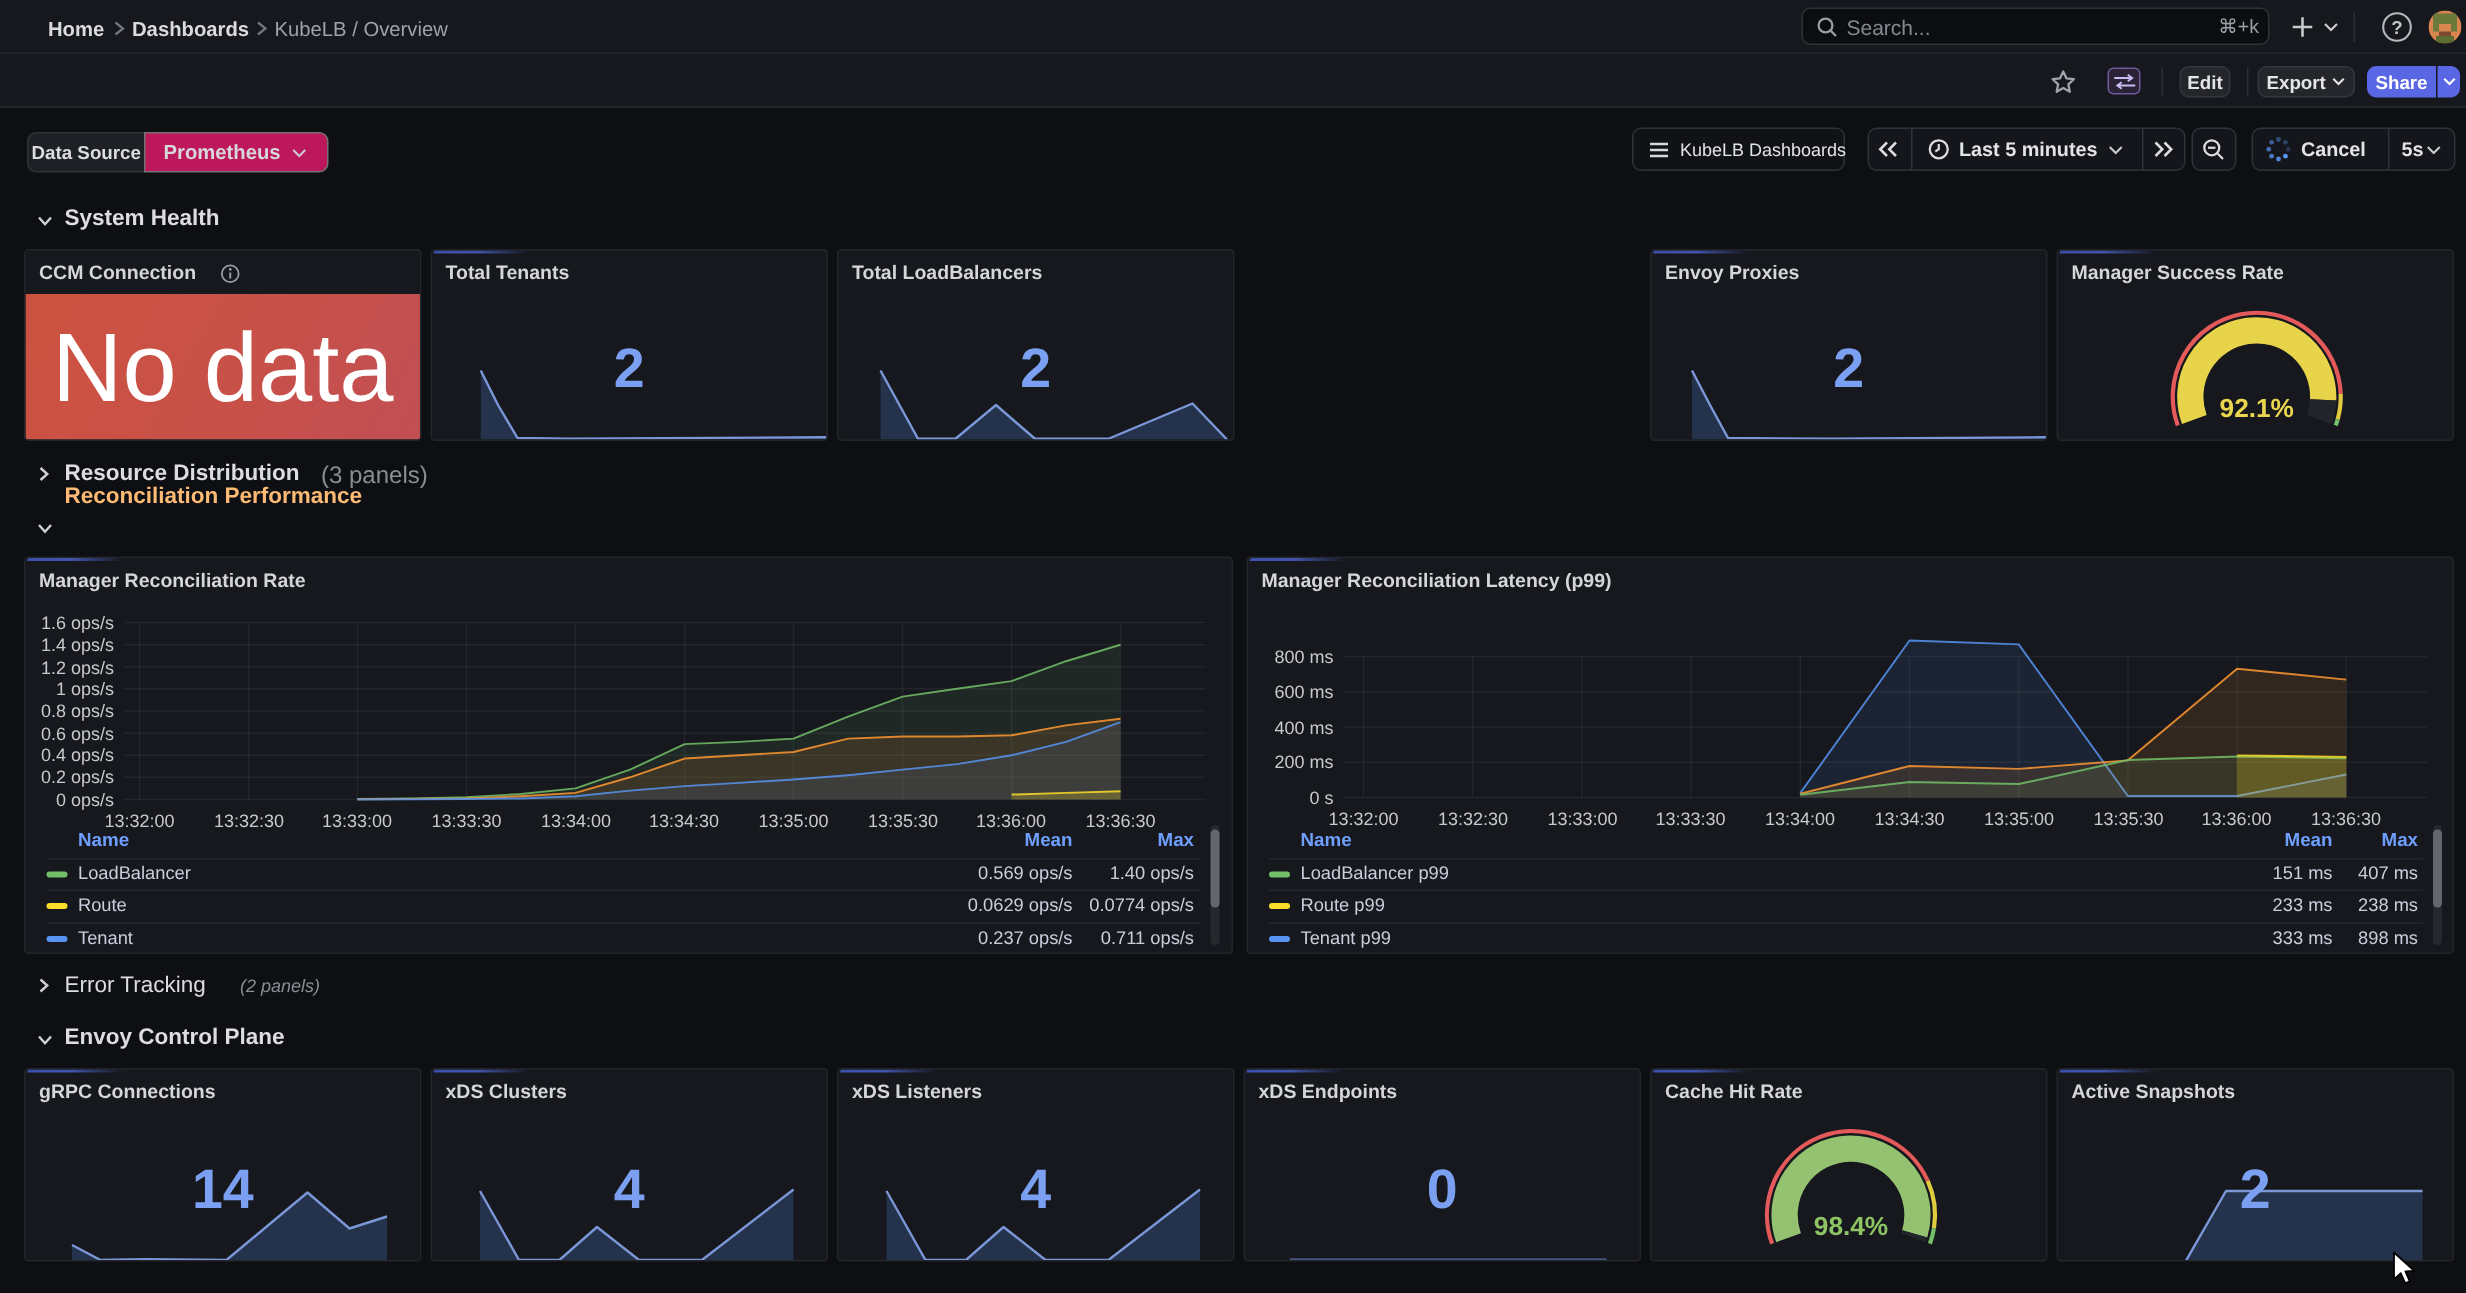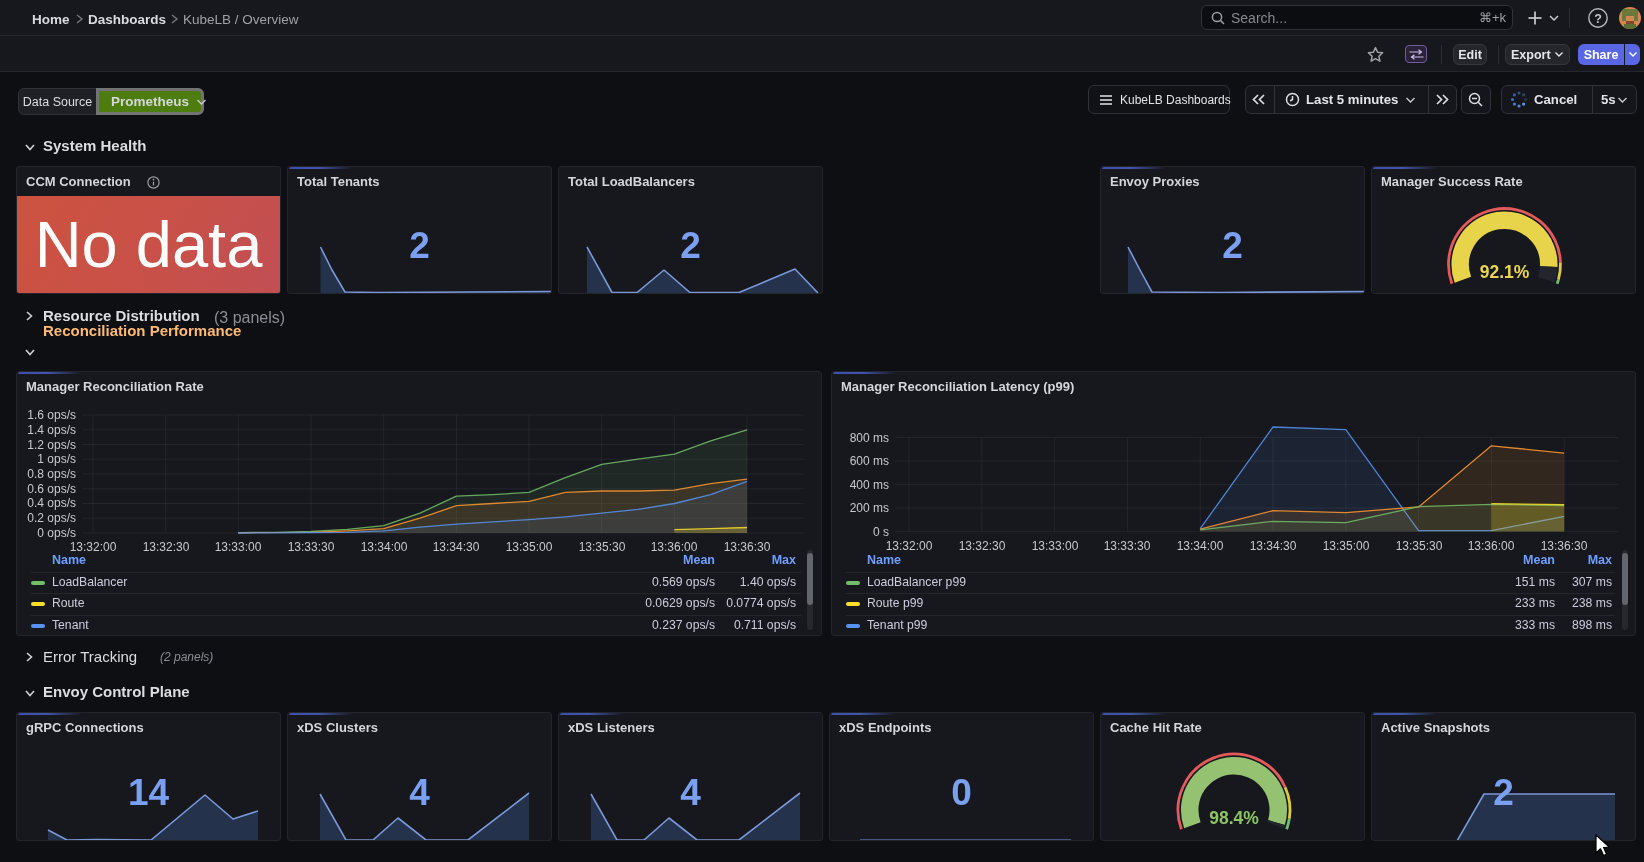--- a/index.html
+++ b/index.html
@@ -71,22 +71,22 @@
 <div class="vsep" style="left:1498px;top:45px;height:19px"></div>
 <div class="btn" style="left:1505px;top:44px;width:65px;height:21px;font-size:12.5px">Export&nbsp;<svg width="10" height="7">
         <polyline points="1.5,1.5 5,5 8.5,1.5" fill="none" stroke="#e4e5e8" stroke-width="1.4"></polyline>
       </svg></div>
 <div class="abs" style="left:1578px;top:44px;width:46px;height:21px;border-radius:6px 0 0 6px;background:#5a67e4;color:#fff;font-weight:700;font-size:12.5px;display:flex;align-items:center;justify-content:center">Share</div>
 <div class="abs" style="left:1625px;top:44px;width:15px;height:21px;border-radius:0 6px 6px 0;background:#5a67e4;display:flex;align-items:center;justify-content:center">
       <svg width="10" height="7">
         <polyline points="1.5,1.5 5,5 8.5,1.5" fill="none" stroke="#fff" stroke-width="1.4"></polyline>
       </svg>
     </div>
-<div class="abs" style="left:18px;top:88px;width:79px;height:27px;background:#1e2025;border:1px solid #303239;border-radius:6px 0 0 6px;display:flex;align-items:center;justify-content:center;font-size:12.5px;font-weight:400;color:#dcdde0">Data Source</div>
-<div class="abs" style="left:96px;top:88px;width:108px;height:27px;background:#4d7c0f;border:3px solid #737373;border-radius:0 6px 6px 0;display:flex;align-items:center;color:#d6d7da">
+<div class="abs" style="left:18px;top:88px;width:79px;height:27px;background:#1e2025;border:1px solid #303239;border-radius:6px 0 0 6px;display:flex;align-items:center;justify-content:center;font-size:12.5px;font-weight:700;color:#dcdde0">Data Source</div>
+<div class="abs" style="left:96px;top:88px;width:123px;height:27px;background:#be185d;border:1px solid #737373;border-radius:0 6px 6px 0;display:flex;align-items:center;color:#d6d7da">
       <span style="margin-left:12px;font-size:13.5px;font-weight:700">Prometheus</span>
       <svg style="margin-left:7px;flex-shrink:0" width="11" height="8">
         <polyline points="1.5,2 5.5,6 9.5,2" fill="none" stroke="#c9cbd0" stroke-width="1.4"></polyline>
       </svg>
     </div>
 <div class="abs" style="left:1088px;top:85px;width:142px;height:29px;border:1px solid #303239;border-radius:6px;background:#111216;display:flex;align-items:center">
       <svg style="margin-left:10px;flex-shrink:0" width="14" height="12">
         <line x1="1" y1="2" x2="13" y2="2" stroke="#d6d7da" stroke-width="1.6"></line>
         <line x1="1" y1="6" x2="13" y2="6" stroke="#d6d7da" stroke-width="1.6"></line>
         <line x1="1" y1="10" x2="13" y2="10" stroke="#d6d7da" stroke-width="1.6"></line>
@@ -320,21 +320,21 @@
       <div style="position:absolute;left:554px;top:167px;width:66px;text-align:center;font-size:12px;color:#c8c9ce">13:35:30</div>
       <div style="position:absolute;left:626px;top:167px;width:66px;text-align:center;font-size:12px;color:#c8c9ce">13:36:00</div>
       <div style="position:absolute;left:699px;top:167px;width:66px;text-align:center;font-size:12px;color:#c8c9ce">13:36:30</div>
       <div style="position:absolute;left:35px;top:181px;font-size:12.5px;font-weight:700;color:#6e9fff">Name</div>
       <div style="position:absolute;left:603px;top:181px;width:120px;text-align:right;font-size:12.5px;font-weight:700;color:#6e9fff">Mean</div>
       <div style="position:absolute;left:660px;top:181px;width:120px;text-align:right;font-size:12.5px;font-weight:700;color:#6e9fff">Max</div>
       <div style="position:absolute;left:14px;top:200px;width:769px;border-top:1px solid #24262c;height:1px"></div>
       <div style="position:absolute;left:14px;top:209px;width:14px;height:4px;border-radius:2px;background:#73bf69"></div>
       <div style="position:absolute;left:35px;top:203px;font-size:12.2px;color:#ccccdc">LoadBalancer p99</div>
       <div style="position:absolute;left:593px;top:203px;width:130px;text-align:right;font-size:12.2px;color:#ccccdc">151 ms</div>
-      <div style="position:absolute;left:650px;top:203px;width:130px;text-align:right;font-size:12.2px;color:#ccccdc">307 ms</div>
+      <div style="position:absolute;left:650px;top:203px;width:130px;text-align:right;font-size:12.2px;color:#ccccdc">407 ms</div>
       <div style="position:absolute;left:14px;top:221px;width:769px;border-top:1px solid #24262c;height:1px"></div>
       <div style="position:absolute;left:14px;top:230px;width:14px;height:4px;border-radius:2px;background:#fade2a"></div>
       <div style="position:absolute;left:35px;top:224px;font-size:12.2px;color:#ccccdc">Route p99</div>
       <div style="position:absolute;left:593px;top:224px;width:130px;text-align:right;font-size:12.2px;color:#ccccdc">233 ms</div>
       <div style="position:absolute;left:650px;top:224px;width:130px;text-align:right;font-size:12.2px;color:#ccccdc">238 ms</div>
       <div style="position:absolute;left:14px;top:243px;width:769px;border-top:1px solid #24262c;height:1px"></div>
       <div style="position:absolute;left:14px;top:252px;width:14px;height:4px;border-radius:2px;background:#5794f2"></div>
       <div style="position:absolute;left:35px;top:246px;font-size:12.2px;color:#ccccdc">Tenant p99</div>
       <div style="position:absolute;left:593px;top:246px;width:130px;text-align:right;font-size:12.2px;color:#ccccdc">333 ms</div>
       <div style="position:absolute;left:650px;top:246px;width:130px;text-align:right;font-size:12.2px;color:#ccccdc">898 ms</div>

